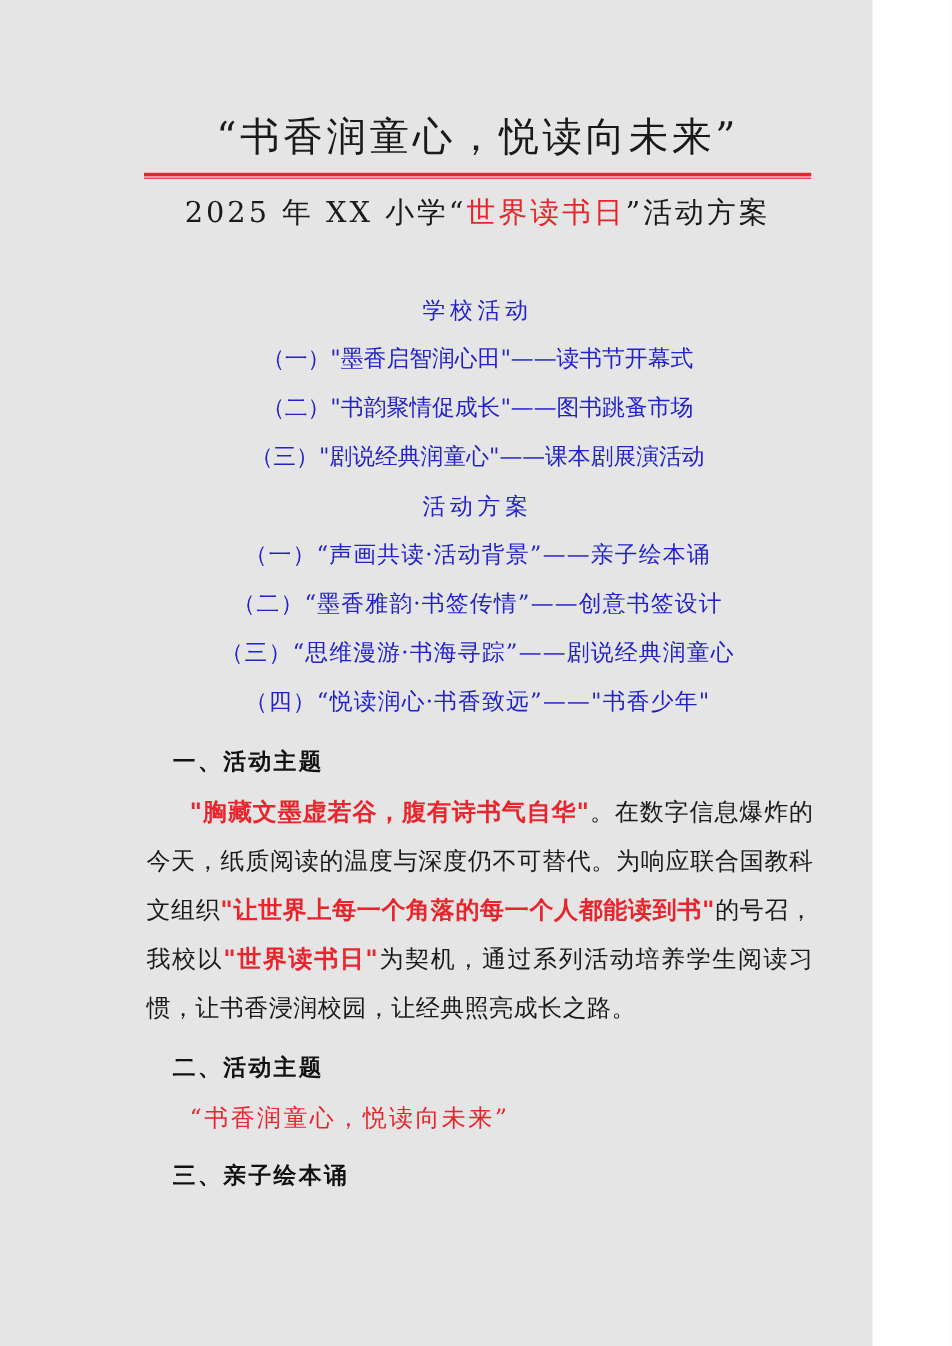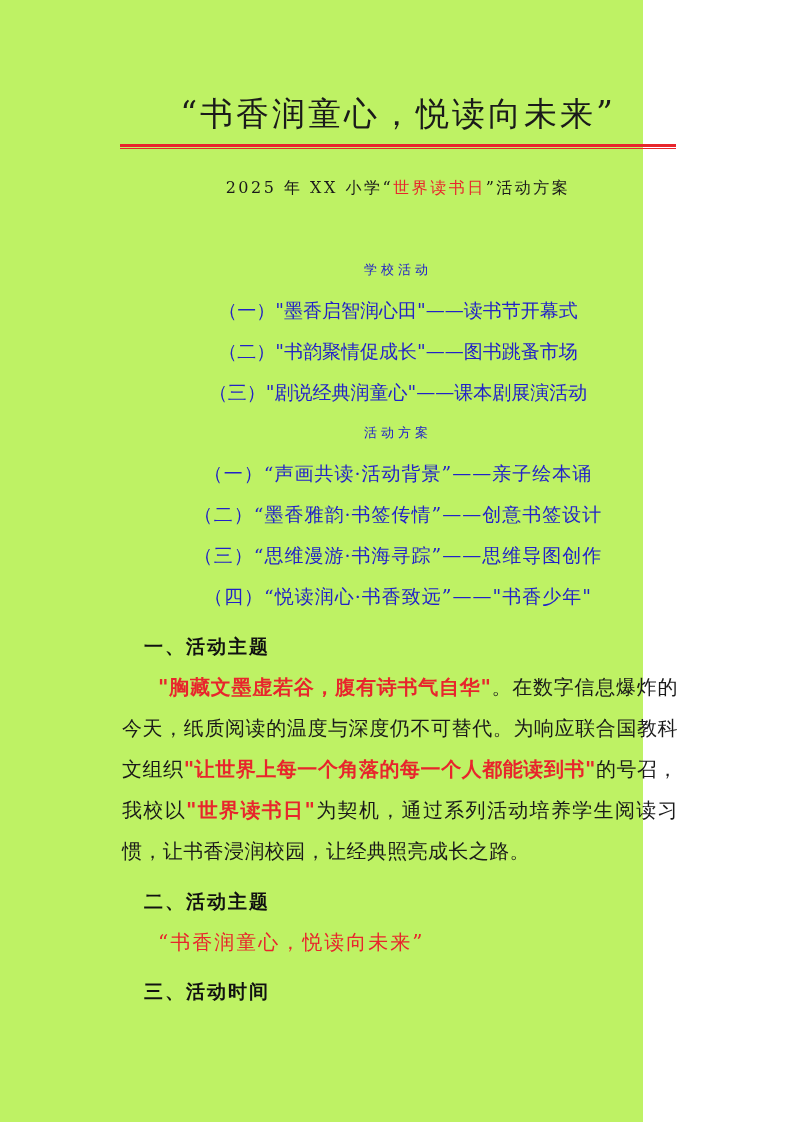--- a/index.html
+++ b/index.html
@@ -12,23 +12,23 @@
     height: 1122px;
     position: relative;
     overflow: hidden;
     font-family: "DejaVu Serif", "Liberation Serif", serif;
     -webkit-font-smoothing: antialiased;
   }
 
   .page {
     position: absolute;
     left: 0; top: 0;
-    width: 643px;
+    width: 727px;
     height: 1122px;
-    background: #bef264;
+    background: #e5e5e5;
   }
 
   .content {
     position: absolute;
     left: 118px;
     top: 0;
     width: 560px;
   }
 
   
@@ -58,39 +58,39 @@
   }
   .title-rule .bar-thin {
     position: absolute;
     left: 0; right: 0; top: 4px;
     height: 1.4px;
     background: #e8252c;
   }
 
   .doc-subtitle {
     margin: 0;
-    padding-top: 20px;
+    padding-top: 9px;
     text-align: center;
     font-family: "DejaVu Serif", "Liberation Serif", serif;
-    font-size: 16px;
+    font-size: 24px;
     line-height: 36px;
     color: #1a1a1a;
     letter-spacing: 2.5px;
     white-space: nowrap;
   }
   .doc-subtitle .red { color: #e8252c; }
 
   
   .outline {
     margin-top: 44px;
   }
   .outline-head {
     text-align: center;
     font-family: "DejaVu Serif", "Liberation Serif", serif;
-    font-size: 13px;
+    font-size: 19px;
     line-height: 40px;
     color: #2222c8;
     letter-spacing: 4px;
   }
   .outline-item {
     text-align: center;
     font-family: "DejaVu Serif", "Liberation Serif", serif;
     font-size: 19px;
     line-height: 41px;
     color: #2222c8;
@@ -164,30 +164,30 @@
       <div class="outline-head">学校活动</div>
 
       <div class="outline-item tight">（一）"墨香启智润心田"——读书节开幕式</div>
       <div class="outline-item tight">（二）"书韵聚情促成长"——图书跳蚤市场</div>
       <div class="outline-item tight">（三）"剧说经典润童心"——课本剧展演活动</div>
 
       <div class="outline-head">活动方案</div>
 
       <div class="outline-item wrapcont">（一）“声画共读·活动背景”——亲子绘本诵</div>
       <div class="outline-item wrapcont">（二）“墨香雅韵·书签传情”——创意书签设计</div>
-      <div class="outline-item wrapcont">（三）“思维漫游·书海寻踪”——思维导图创作</div>
+      <div class="outline-item wrapcont">（三）“思维漫游·书海寻踪”——剧说经典润童心</div>
       <div class="outline-item wrapcont">（四）“悦读润心·书香致远”——"书香少年"</div>
     </div>
 
     <h2 class="section-heading">一、活动主题</h2>
 
     <p class="body-para">
       <span class="red">"胸藏文墨虚若谷，腹有诗书气自华"</span><span>。在数字信息爆炸的今天，纸质阅读的温度与深度仍不可替代。为响应联合国教科文组织</span><span class="red">"让世界上每一个角落的每一个人都能读到书"</span><span>的号召，我校以</span><span class="red">"世界读书日"</span><span>为契机，通过系列活动培养学生阅读习惯，让书香浸润校园，让经典照亮成长之路。</span>
     </p>
 
     <h2 class="section-heading">二、活动主题</h2>
 
     <div class="theme-line">“书香润童心，悦读向未来”</div>
 
-    <h2 class="section-heading">三、活动时间</h2>
+    <h2 class="section-heading">三、亲子绘本诵</h2>
 
   </div>
 </div>
 
 </body></html>

